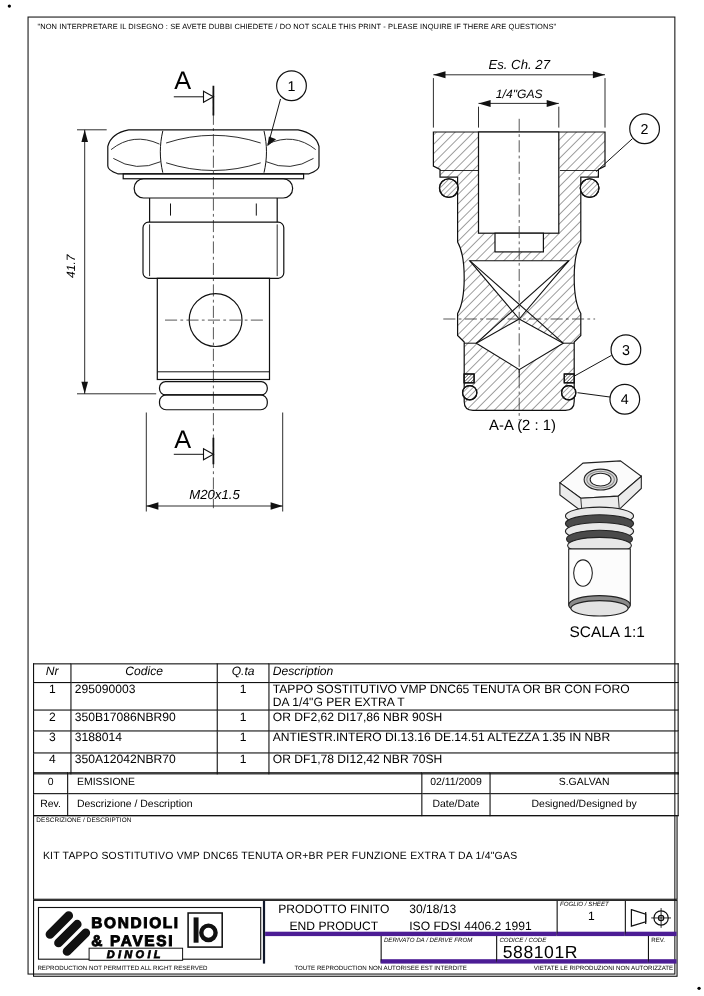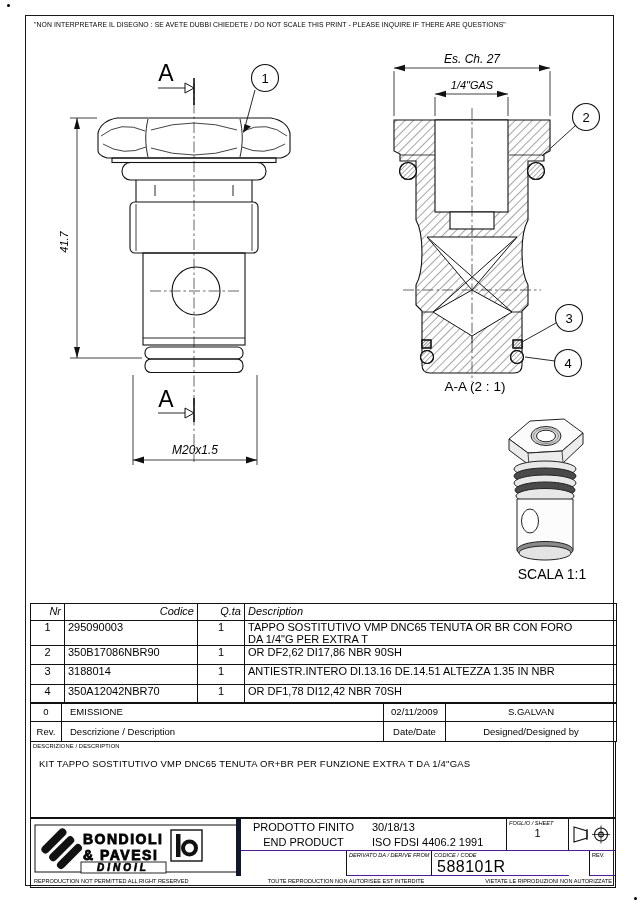--- a/index.html
+++ b/index.html
@@ -9,37 +9,37 @@
   .frame{left:25px;top:15px;width:589px;height:871px;border:1.5px solid #1a1a1a;box-sizing:border-box}
   .dot{width:3px;height:3px;background:#000;border-radius:50%}
   .disclaimer{left:34px;top:21px;width:570px;font-size:6.8px;white-space:nowrap;letter-spacing:.1px}
   .it{}
   #drawing{left:25px;top:50px}
   svg text{font-family:"Liberation Sans",sans-serif;fill:#000}
   table{border-collapse:collapse;table-layout:fixed}
   td{box-sizing:border-box}
   .parts{left:30px;top:603px;width:586px;font-size:11px}
   .parts td{border:1px solid #111;padding:0 3px;vertical-align:top;line-height:12px;overflow:hidden}
-  .parts .hd td{font-style:italic;text-align:right;height:17px;line-height:15px}
+  .parts .hd td{font-style:italic;text-align:center;height:17px;line-height:15px}
   .parts .hd .c-desc{text-align:left}
   .c-nr,.c-qta{text-align:center}
   .r1 td{height:24px}.r2 td{height:19px}.r3 td{height:20px}.r4 td{height:19px}
   .w330{display:inline-block;width:332px;vertical-align:top}
   .revs{left:30px;top:702px;width:586px;font-size:9.5px}
   .revs td{border:1px solid #111;padding:0 3px;vertical-align:middle;line-height:10px;overflow:hidden}
   .revs .ra td{height:19px}.revs .rb td{height:20px}
   .revs .c-rev{text-align:center}
   .revs .c-d{padding-left:8px}
   .revs .c-date,.revs .c-by{text-align:center}
   .descbox{left:30px;top:741px;width:584px;height:75px;border:1px solid #111;box-sizing:content-box}
   .descbox .lbl{font-size:5.8px;margin:1px 0 0 2px;letter-spacing:.1px}
-  .descbox .txt{font-size:9.5px;margin:9px 0 0 8px;letter-spacing:.2px}
+  .descbox .txt{font-size:9.5px;margin:24px 0 0 8px;letter-spacing:.2px}
   .tblock{left:30px;top:818px;width:584px;height:68px;border:1px solid #111}
   .cell{position:absolute;box-sizing:border-box;overflow:hidden}
-  .bl{border-left:1px solid #111}.bb{border-bottom:1px solid #4c1d95}.br{border-right:5px solid #0f172a}
+  .bl{border-left:1px solid #111}.bb{border-bottom:4px solid #4c1d95}.br{border-right:2px solid #0f172a}
   .mini{font-size:5.6px;font-style:italic;padding:1px 0 0 2px;white-space:nowrap}
   .pline{display:flex;font-size:11px;line-height:14px;margin-top:1px;white-space:nowrap}
   .pit{width:125px;text-align:center}
   .pcode{margin-left:6px}
   .sheetv{font-size:11px;text-align:center;margin-top:1px}
   .scalev{font-size:10px;margin:2px 0 0 5px}
   .codev{font-size:16px;margin:0 0 0 5px;letter-spacing:.5px}
   .strip{font-size:5.6px;line-height:11px;white-space:nowrap}
   .strip.l{padding-left:3px}.strip.m{text-align:center}.strip.r{text-align:right;padding-right:3px}
 </style>
@@ -349,21 +349,21 @@
         <path d="M23,15.5 H41 M32,6.5 V24.5" stroke-width="0.8"></path>
       </g>
     </svg>
   </div>
 
 
   <div class="cell bl bb" style="left:315px;top:32px;width:105px;height:25px">
     <div class="mini">DERIVATO DA / DERIVE FROM</div>
   </div>
 
-  <div class="cell bl bb" style="left:400px;top:32px;width:138px;height:25px">
+  <div class="cell bl bb" style="left:420px;top:32px;width:138px;height:25px">
     <div class="mini">CODICE / CODE</div>
     <div class="codev">588101R</div>
   </div>
 
   <div class="cell bl bb" style="left:558px;top:32px;width:26px;height:25px">
     <div class="mini" style="font-style:normal">REV.</div>
   </div>
 
   <div class="cell strip l" style="left:0;top:57px;width:210px;height:11px">REPRODUCTION NOT PERMITTED ALL RIGHT RESERVED</div>
   <div class="cell strip m" style="left:210px;top:57px;width:210px;height:11px">TOUTE REPRODUCTION NON AUTORISEE EST INTERDITE</div>

